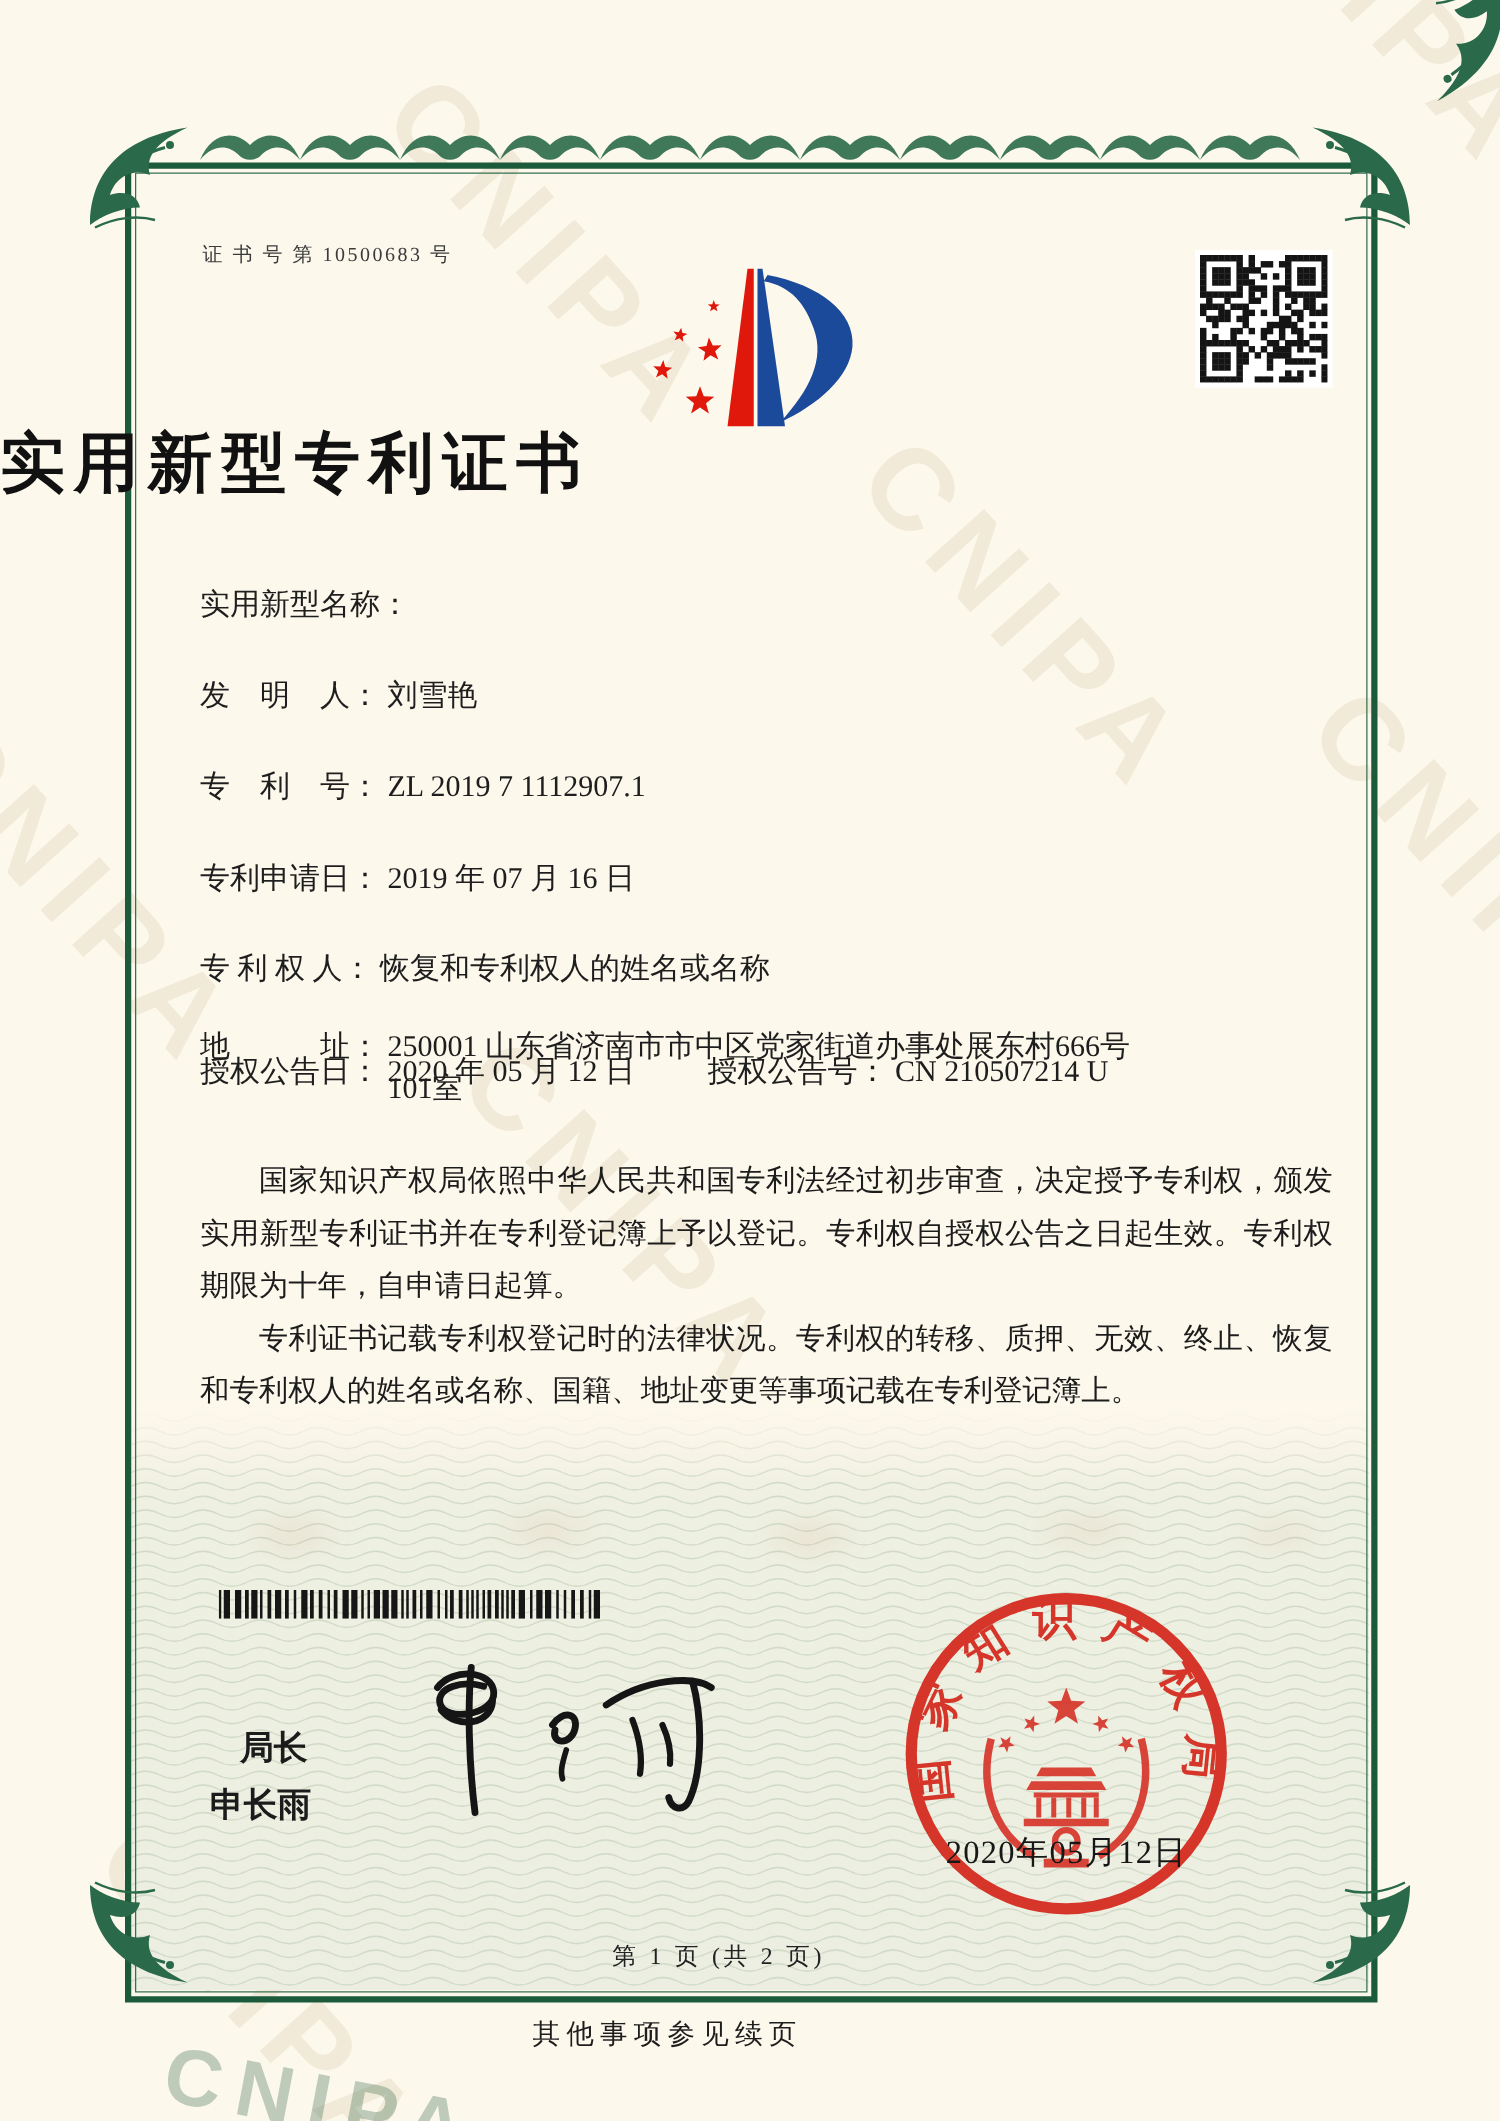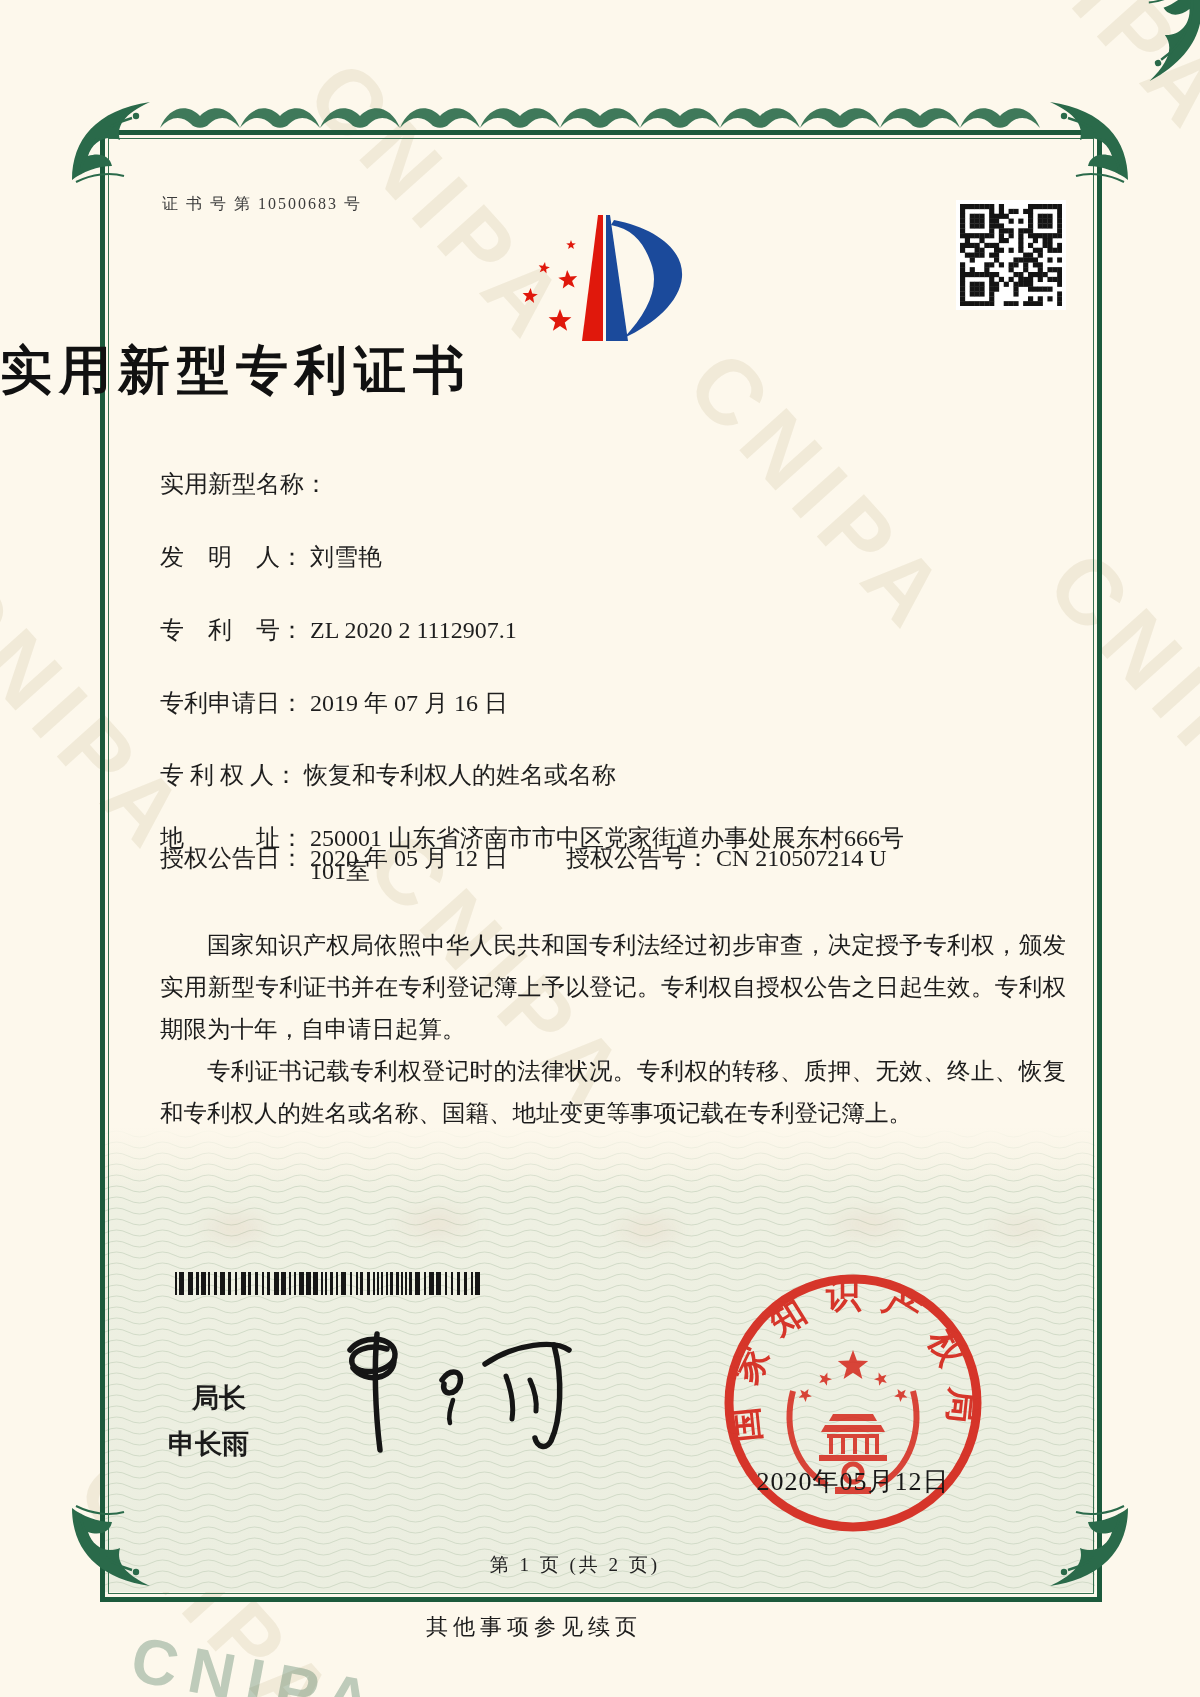--- a/index.html
+++ b/index.html
@@ -429,21 +429,21 @@
       <span>：</span>
   </div>
   <div class="frow z2" style="top:541px;">
     <span>发　明　人</span>
       <span>：</span>
     <span class="val">刘雪艳</span>
   </div>
   <div class="frow z2" style="top:614px;">
     <span>专　利　号</span>
       <span>：</span>
-    <span class="val">ZL 2020 2 1112907.1</span>
+    <span class="val">ZL 2019 7 1112907.1</span>
   </div>
   <div class="frow z2" style="top:687px;">
     <span>专利申请日</span>
       <span>：</span>
     <span class="val">2019 年 07 月 16 日</span>
   </div>
   <div class="frow z2" style="top:759px;">
     <span>专 利 权 人</span>
       <span>：</span>
     <span class="val">恢复和专利权人的姓名或名称</span>

